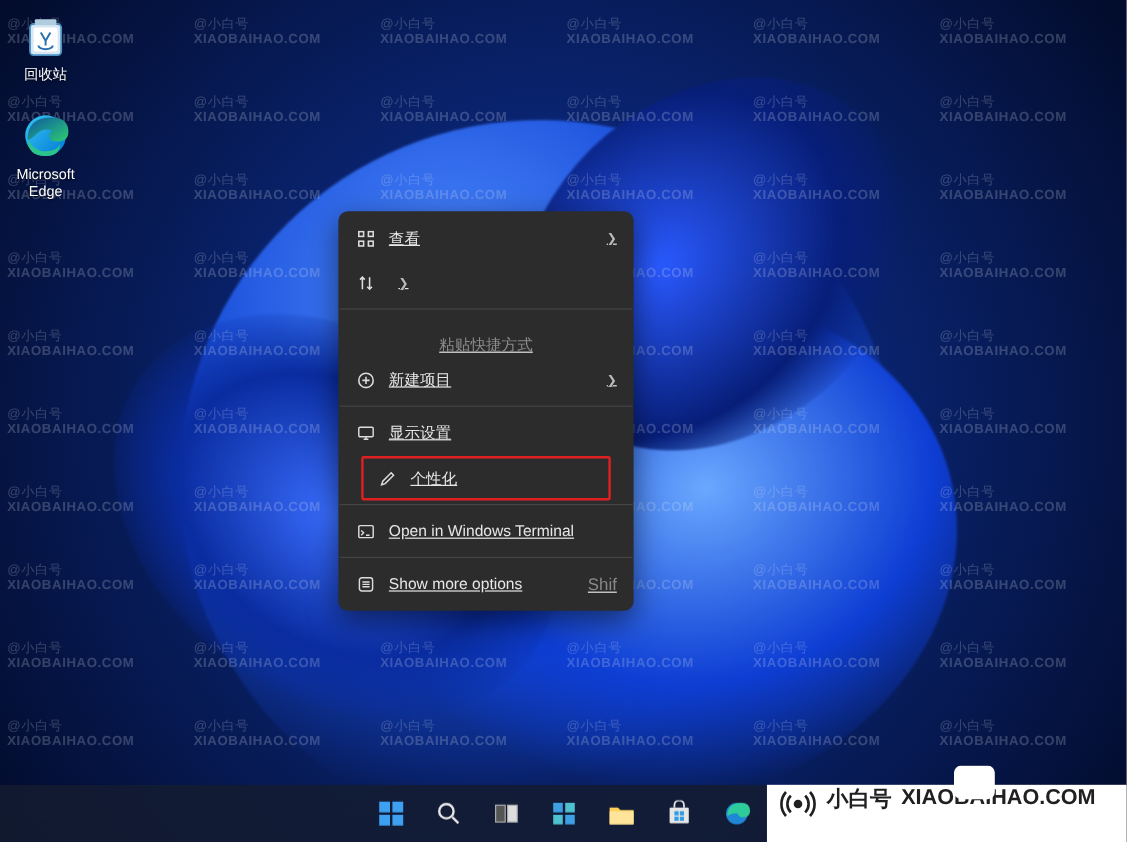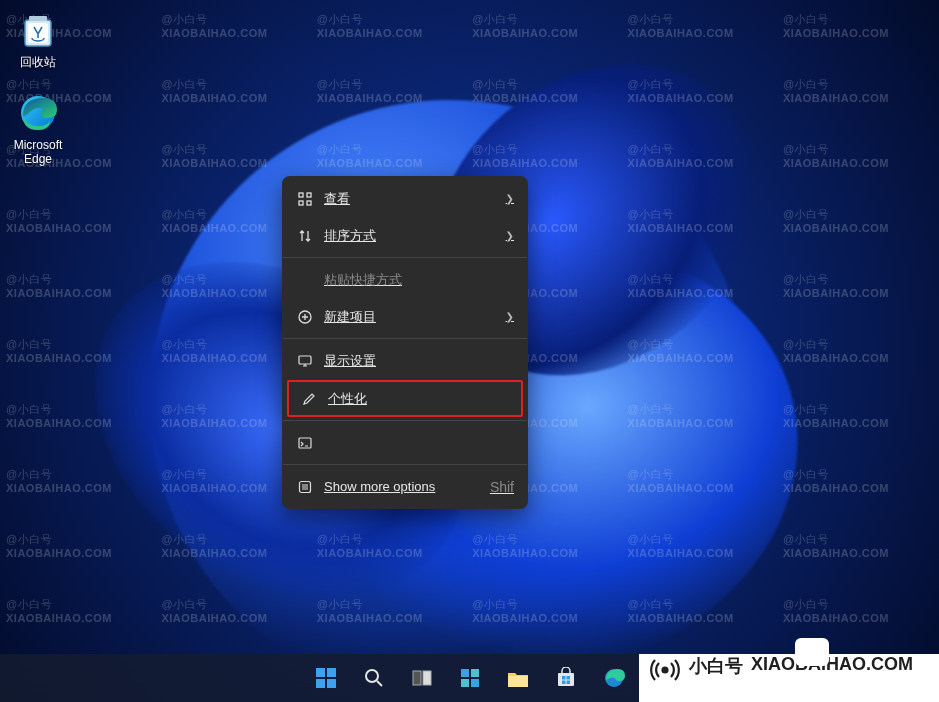--- a/index.html
+++ b/index.html
@@ -72,29 +72,29 @@
   text-decoration: underline;
 }
 .ctx-item {
   display: flex;
   align-items: center;
   height: 37px;
   padding: 0 14px;
   cursor: pointer;
   position: relative;
 }
-.ctx-item.disabled { color: #8a8a8a; cursor: default; }
+.ctx-item.disabled { color: #8a8a8a; cursor: default; flex-direction: column; }
 .ctx-icon { width: 18px; height: 18px; margin-right: 10px; display:flex; align-items:center; justify-content:center; flex-shrink:0; }
 .ctx-label { flex: 1; white-space: nowrap; }
 .ctx-hint { font-size: 14px; color: #8a8a8a; }
 .ctx-sep { height: 1px; background: #444; margin: 3px 1px; }
 .ctx-chevron { color: #bbb; font-size: 10px; margin-left: 8px; }
 .highlighted {
   border: 2px solid #e02020;
-  margin: 1px 5px;
+  margin: 1px 19px;
   border-radius: 2px;
   height: 37px;
   padding: 0 11px;
 }
 
 
 .taskbar {
   position: absolute;
   left: 0; right: 0; bottom: 0;
   height: 48px;
@@ -465,21 +465,20 @@
       </span>
       <span class="ctx-label">查看</span>
       <span class="ctx-chevron">❯</span>
     </div>
     <div class="ctx-item">
       <span class="ctx-icon">
         <svg width="14" height="14" viewBox="0 0 14 14" stroke="#ddd" stroke-width="1.3" fill="none">
           <path d="M4 2 v10 M2 4 l2 -2 l2 2 M10 12 v-10 M8 10 l2 2 l2 -2"></path>
         </svg>
       </span>
-      <span class="ctx-label">排序方式</span>
       <span class="ctx-chevron">❯</span>
     </div>
     <div class="ctx-sep"></div>
     <div class="ctx-item disabled">
       <span class="ctx-icon"></span>
       <span class="ctx-label">粘贴快捷方式</span>
     </div>
     <div class="ctx-item">
       <span class="ctx-icon">
         <svg width="14" height="14" viewBox="0 0 14 14" stroke="#ddd" stroke-width="1.3" fill="none">
@@ -509,20 +508,21 @@
       <span class="ctx-label">个性化</span>
     </div>
     <div class="ctx-sep"></div>
     <div class="ctx-item">
       <span class="ctx-icon">
         <svg width="14" height="14" viewBox="0 0 14 14" stroke="#ddd" stroke-width="1.2" fill="none">
           <rect x="1" y="2" width="12" height="10" rx="1"></rect>
             <path d="M3 6 l2 2 l-2 2 M7 10 h3"></path>
         </svg>
       </span>
+      <span class="ctx-label">Open in Windows Terminal</span>
     </div>
     <div class="ctx-sep"></div>
     <div class="ctx-item">
       <span class="ctx-icon">
         <svg width="14" height="14" viewBox="0 0 14 14" stroke="#ddd" stroke-width="1.2" fill="none">
           <rect x="1.5" y="1.5" width="11" height="11" rx="2"></rect>
           <path d="M4 5 h6 M4 7 h6 M4 9 h6"></path>
         </svg>
       </span>
       <span class="ctx-label">Show more options</span>

